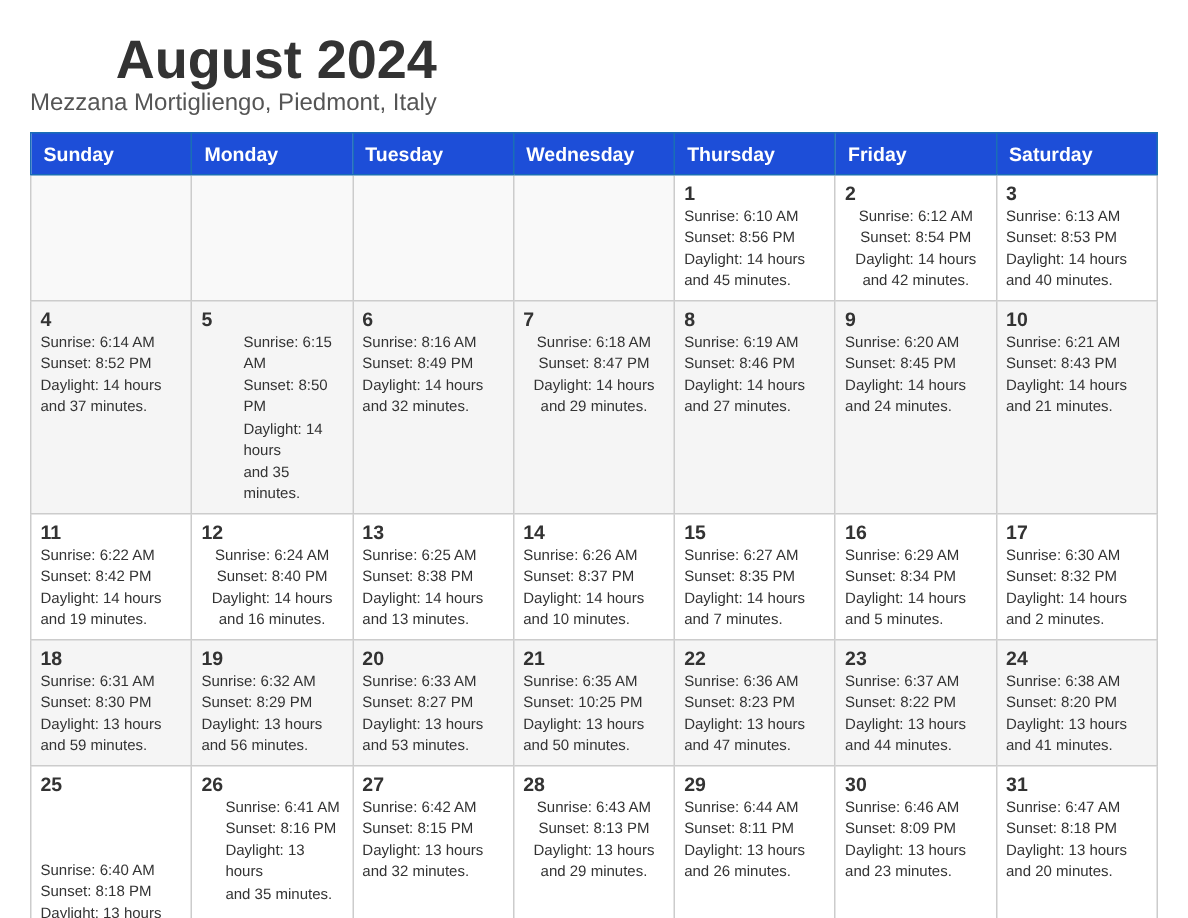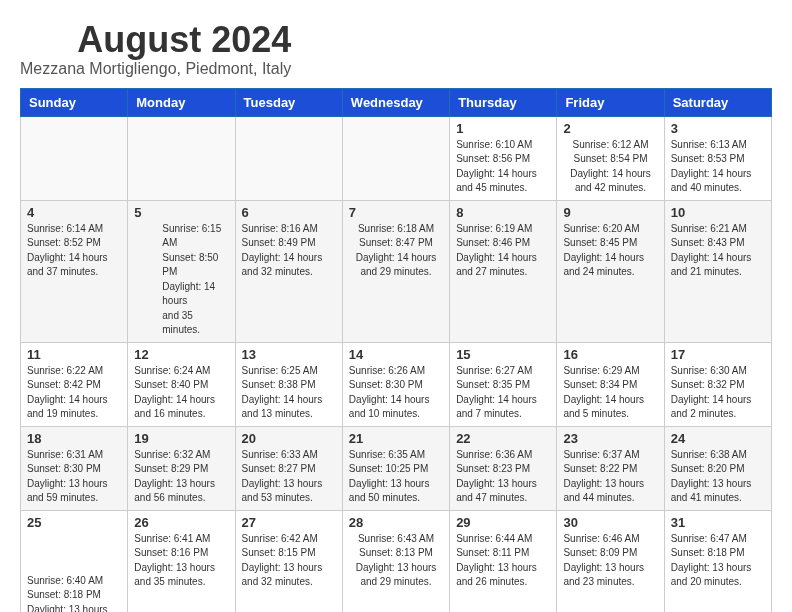--- a/index.html
+++ b/index.html
@@ -182,36 +182,36 @@
       <tr>
         <td>
           <span class="day-number">11</span>
           <div class="day-info" style="white-space: pre-line;">Sunrise: 6:22 AM
 Sunset: 8:42 PM
 Daylight: 14 hours
 and 19 minutes.</div>
         </td>
         <td>
           <span class="day-number">12</span>
-          <div class="day-info" style="white-space: pre-line;">Sunrise: 6:24 AM
+          <div class="day-info" style="white-space: pre-line; text-align: center;">Sunrise: 6:24 AM
 Sunset: 8:40 PM
 Daylight: 14 hours
 and 16 minutes.</div>
         </td>
         <td>
           <span class="day-number">13</span>
           <div class="day-info" style="white-space: pre-line;">Sunrise: 6:25 AM
 Sunset: 8:38 PM
 Daylight: 14 hours
 and 13 minutes.</div>
         </td>
         <td>
           <span class="day-number">14</span>
           <div class="day-info" style="white-space: pre-line;">Sunrise: 6:26 AM
-Sunset: 8:30 PM
+Sunset: 8:37 PM
 Daylight: 14 hours
 and 10 minutes.</div>
         </td>
         <td>
           <span class="day-number">15</span>
           <div class="day-info" style="white-space: pre-line;">Sunrise: 6:27 AM
 Sunset: 8:35 PM
 Daylight: 14 hours
 and 7 minutes.</div>
         </td>
@@ -284,21 +284,21 @@
       <tr>
         <td>
           <span class="day-number">25</span>
           <div class="day-info" style="white-space: pre-line; margin-top: 44px;">Sunrise: 6:40 AM
 Sunset: 8:18 PM
 Daylight: 13 hours
 and 38 minutes.</div>
         </td>
         <td>
           <span class="day-number">26</span>
-          <div class="day-info" style="white-space: pre-line;">Sunrise: 6:41 AM
+          <div class="day-info" style="white-space: pre-line; margin-left: 16px;">Sunrise: 6:41 AM
 Sunset: 8:16 PM
 Daylight: 13 hours
 and 35 minutes.</div>
         </td>
         <td>
           <span class="day-number">27</span>
           <div class="day-info" style="white-space: pre-line;">Sunrise: 6:42 AM
 Sunset: 8:15 PM
 Daylight: 13 hours
 and 32 minutes.</div>

